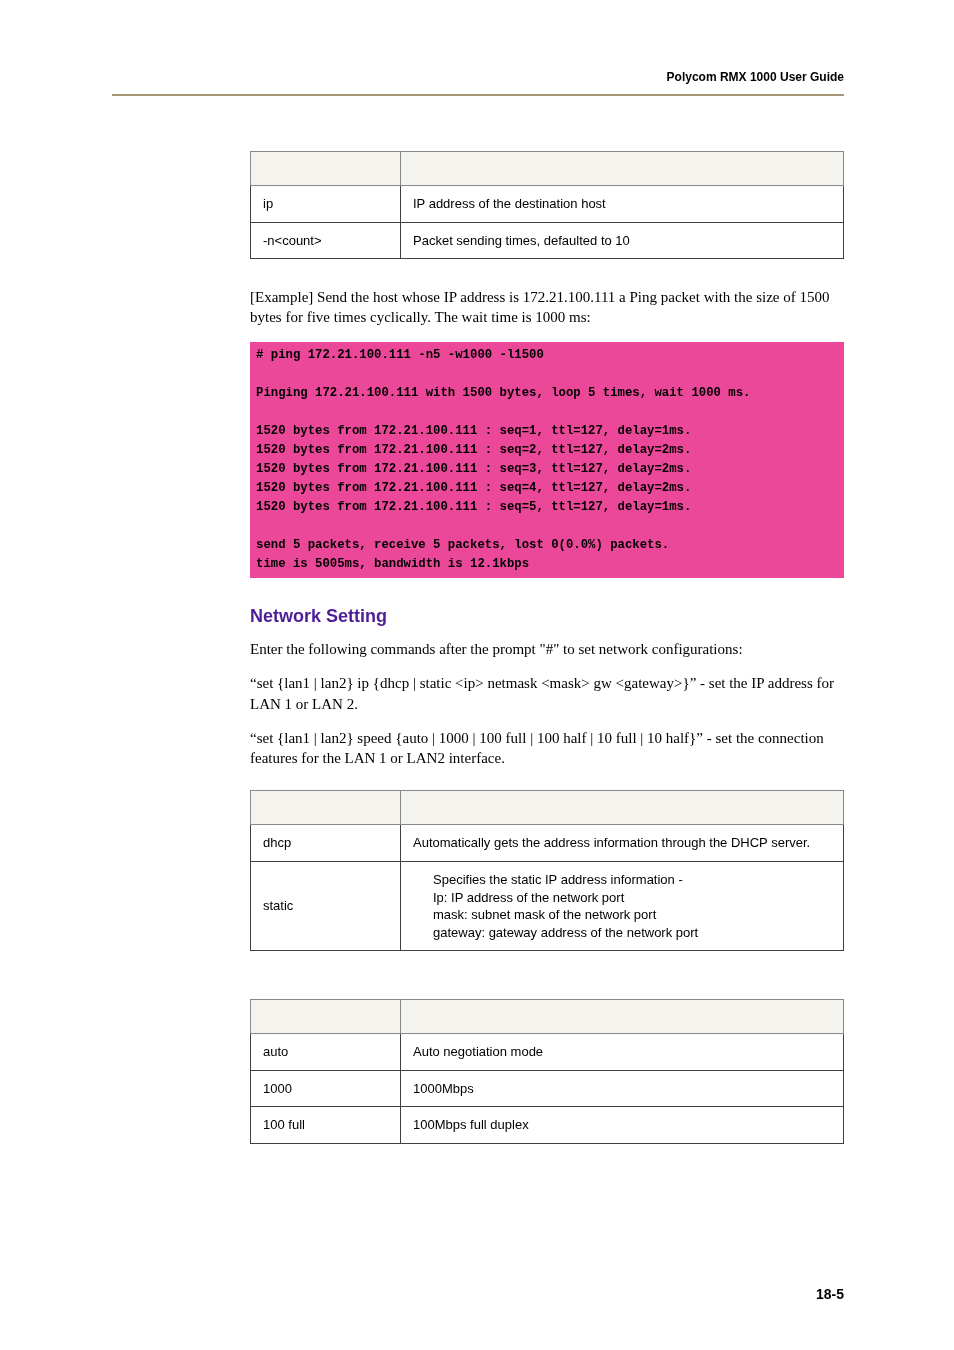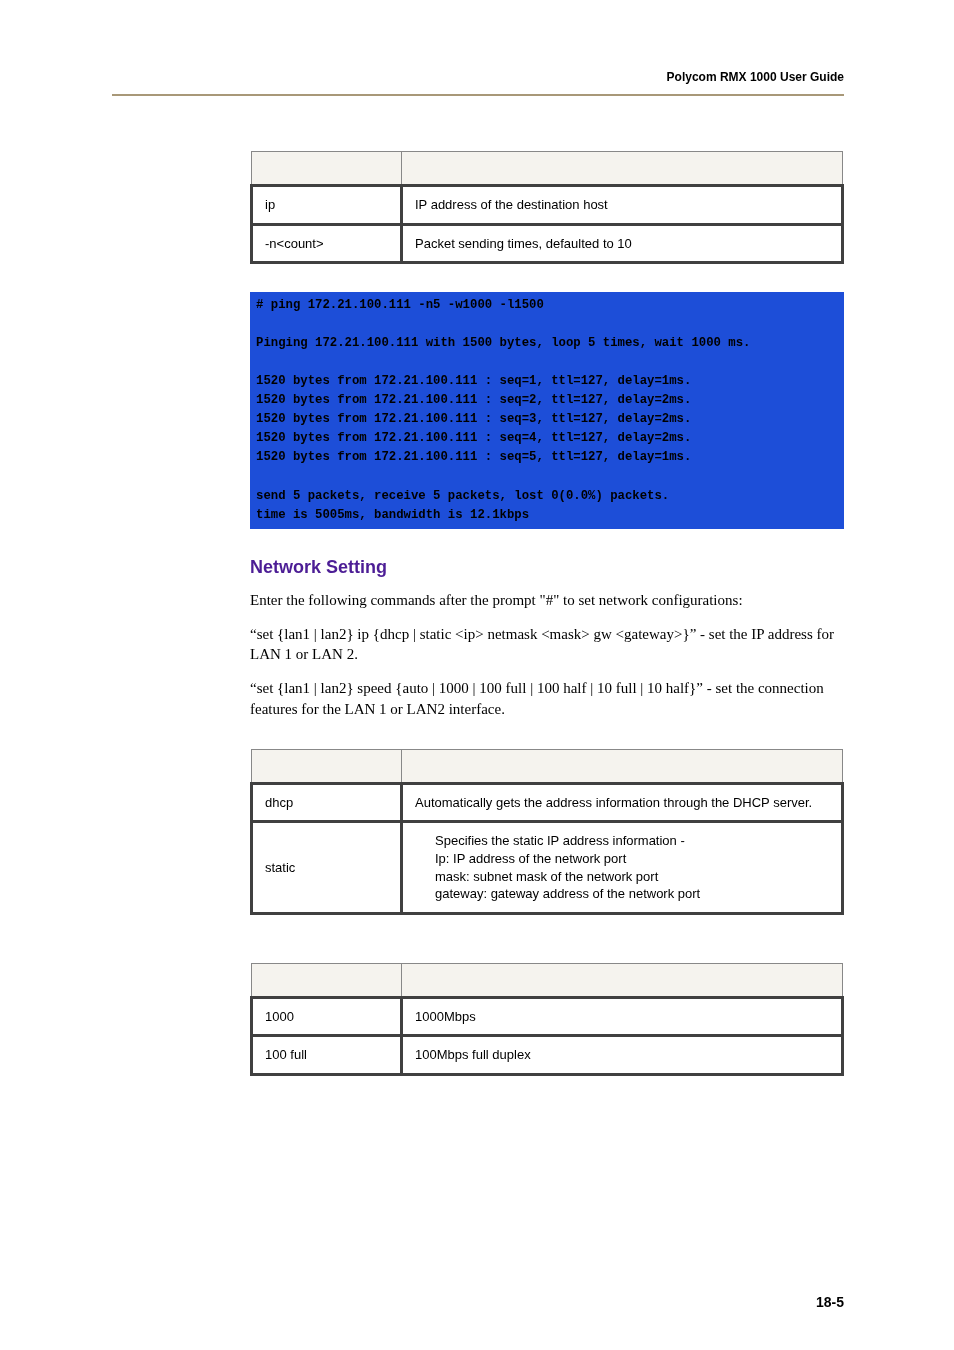--- a/index.html
+++ b/index.html
@@ -36,56 +36,56 @@
     margin-bottom: 28px;
     font-family: Arial, Helvetica, sans-serif;
     font-size: 13px;
   }
   table.param-table th {
     background: #f5f3ee;
     border: 1px solid #888;
     height: 34px;
   }
   table.param-table td {
-    border: 3px solid #404040;
+    border: 1px solid #404040;
     padding: 9px 12px;
     vertical-align: middle;
     line-height: 1.35;
   }
   table.param-table td.key {
     width: 150px;
   }
   .body-text {
     font-family: 'Book Antiqua', Palatino, Georgia, serif;
     font-size: 15px;
     line-height: 1.35;
     margin-bottom: 14px;
     color: #000;
   }
   .terminal {
-    background: #1d4ed8;
+    background: #ec4899;
     font-family: 'Courier New', monospace;
     font-size: 12.3px;
     font-weight: bold;
     line-height: 1.55;
     padding: 4px 6px;
     white-space: pre;
     color: #000;
     margin-bottom: 28px;
   }
   h2.section {
     font-family: Arial, Helvetica, sans-serif;
     font-weight: bold;
     font-size: 18px;
     margin-bottom: 12px;
     color: #4c1d95;
   }
   .page-num {
     position: absolute;
-    bottom: 40px;
+    bottom: 48px;
     right: 110px;
     font-family: Arial, Helvetica, sans-serif;
     font-weight: bold;
     font-size: 14px;
   }
 </style>
 </head>
 <body>
 
 <div class="page">
@@ -104,39 +104,40 @@
         <td class="key">ip</td>
         <td>IP address of the destination host</td>
       </tr>
       <tr>
         <td class="key">-n&lt;count&gt;</td>
         <td>Packet sending times, defaulted to 10</td>
       </tr>
     </tbody>
       </table>
 
+    <p class="body-text">[Example] Send the host whose IP address is 172.21.100.111 a Ping packet with the size of 1500 bytes for five times cyclically. The wait time is 1000 ms:</p>
 
     <div class="terminal"># ping 172.21.100.111 -n5 -w1000 -l1500
 
 Pinging 172.21.100.111 with 1500 bytes, loop 5 times, wait 1000 ms.
 
 1520 bytes from 172.21.100.111 : seq=1, ttl=127, delay=1ms.
 1520 bytes from 172.21.100.111 : seq=2, ttl=127, delay=2ms.
 1520 bytes from 172.21.100.111 : seq=3, ttl=127, delay=2ms.
 1520 bytes from 172.21.100.111 : seq=4, ttl=127, delay=2ms.
 1520 bytes from 172.21.100.111 : seq=5, ttl=127, delay=1ms.
 
 send 5 packets, receive 5 packets, lost 0(0.0%) packets.
 time is 5005ms, bandwidth is 12.1kbps</div>
 
     <h2 class="section">Network Setting</h2>
 
     <p class="body-text">Enter the following commands after the prompt "#" to set network configurations:</p>
     <p class="body-text">“set {lan1 | lan2} ip {dhcp | static &lt;ip&gt; netmask &lt;mask&gt; gw &lt;gateway&gt;}” - set the IP address for LAN 1 or LAN 2.</p>
-    <p class="body-text" style="margin-bottom:30px;">“set {lan1 | lan2} speed {auto | 1000 | 100 full | 100 half | 10 full | 10 half}” - set the connection features for the LAN 1 or LAN2 interface.</p>
+    <p class="body-text" style="margin-bottom:22px;">“set {lan1 | lan2} speed {auto | 1000 | 100 full | 100 half | 10 full | 10 half}” - set the connection features for the LAN 1 or LAN2 interface.</p>
 
     <table class="param-table" style="margin-bottom:48px;">
       <tbody>
           <tr>
             <th style="width:150px;"></th>
             <th></th>
           </tr>
       <tr>
         <td class="key">dhcp</td>
         <td style="white-space:pre-line;">Automatically gets the address information through the DHCP server.</td>
@@ -151,20 +152,24 @@
     </tbody>
       </table>
 
     <table class="param-table">
       <tbody>
           <tr>
             <th style="width:150px;"></th>
             <th></th>
           </tr>
       <tr>
+        <td class="key">auto</td>
+        <td>Auto negotiation mode</td>
+      </tr>
+      <tr>
         <td class="key">1000</td>
         <td>1000Mbps</td>
       </tr>
       <tr>
         <td class="key">100 full</td>
         <td>100Mbps full duplex</td>
       </tr>
     </tbody>
       </table>
 

